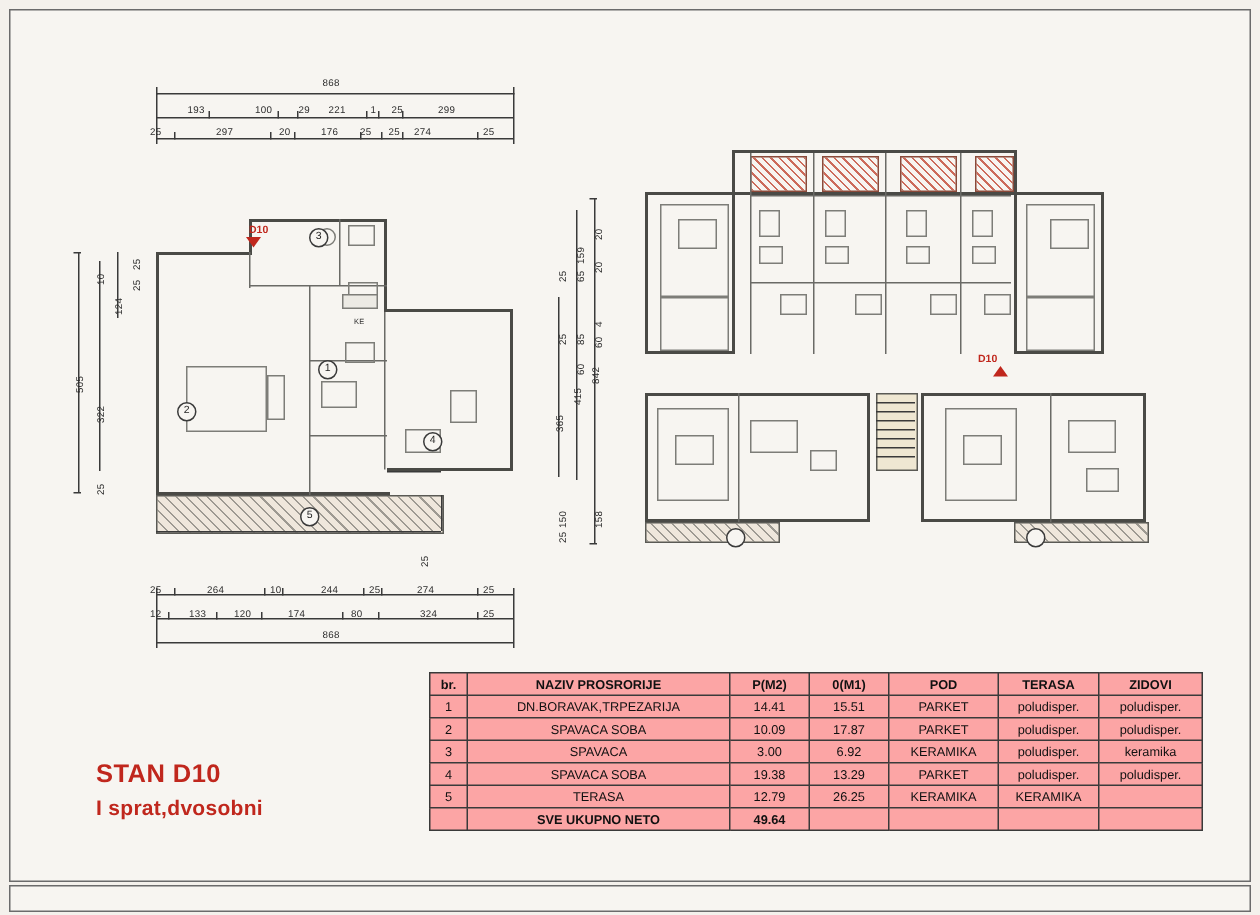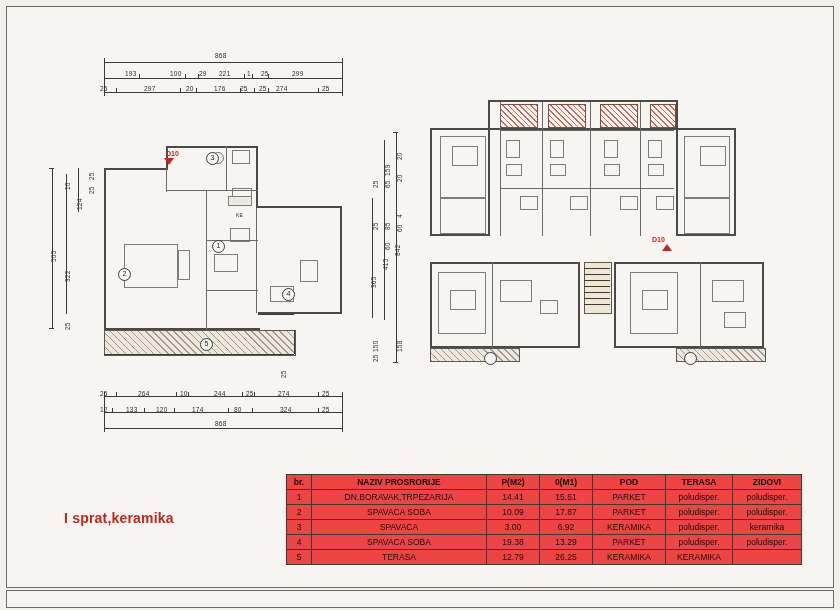--- a/index.html
+++ b/index.html
@@ -65,22 +65,22 @@
     font-size:7px;line-height:10px;text-align:center;color:#1f1f1f;background:#f7f5f1;
   }
 
   
   .title-wrap{position:absolute;left:64px;top:506px;color:#c0271d;}
   .title-main{font-size:17px;font-weight:bold;letter-spacing:.3px;}
   .title-sub{font-size:14px;font-weight:bold;margin-top:4px;letter-spacing:.2px;}
 
   
   table.spec{
-    position:absolute;left:286px;top:474px;border-collapse:collapse;
-    font-size:8.5px;color:#111;background:#ef4444;
+    position:absolute;left:286px;top:448px;border-collapse:collapse;
+    font-size:8.5px;color:#111;background:#fca5a5;
   }
   table.spec th, table.spec td{
     border:1px solid #3a3a3a;padding:1px 3px;height:12px;line-height:12px;
   }
   table.spec th{font-weight:bold;text-align:center;}
   .c-br{width:18px;text-align:center;}
   .c-name{width:168px;text-align:center;}
   .c-num{width:46px;text-align:center;}
   .c-mat{width:66px;text-align:center;}
   .c-mat2{width:60px;text-align:center;}
@@ -333,21 +333,22 @@
     <div class="terrace" style="left:676px;top:348px;width:88px;height:12px;"></div>
 
     <div class="marker" style="left:652px;top:236px;">D10</div>
     <div class="tri" style="left:662px;top:244px;transform:rotate(180deg);"></div>
 
     <div class="circnum" style="left:484px;top:352px;"></div>
     <div class="circnum" style="left:684px;top:352px;"></div>
   </div>
 
   <div class="title-wrap">
-    <div class="title-sub">I sprat,keramika</div>
+    <div class="title-main">STAN D10</div>
+    <div class="title-sub">I sprat,dvosobni</div>
   </div>
 
   <table class="spec">
     <thead>
       <tr>
         <th class="c-br">br.</th>
         <th class="c-name">NAZIV PROSRORIJE</th>
         <th class="c-num">P(M2)</th>
         <th class="c-num">0(M1)</th>
         <th class="c-mat">POD</th>
@@ -394,16 +395,25 @@
       </tr>
       <tr>
         <td class="c-br">5</td>
         <td class="c-name">TERASA</td>
         <td class="c-num">12.79</td>
         <td class="c-num">26.25</td>
         <td class="c-mat">KERAMIKA</td>
         <td class="c-mat2">KERAMIKA</td>
         <td class="c-mat3"></td>
       </tr>
+      <tr>
+        <td class="c-br"></td>
+        <td class="c-name bold">SVE UKUPNO NETO</td>
+        <td class="c-num bold">49.64</td>
+        <td class="c-num"></td>
+        <td class="c-mat"></td>
+        <td class="c-mat2"></td>
+        <td class="c-mat3"></td>
+      </tr>
     </tbody>
   </table>
 
 </div>
 
 </body></html>

